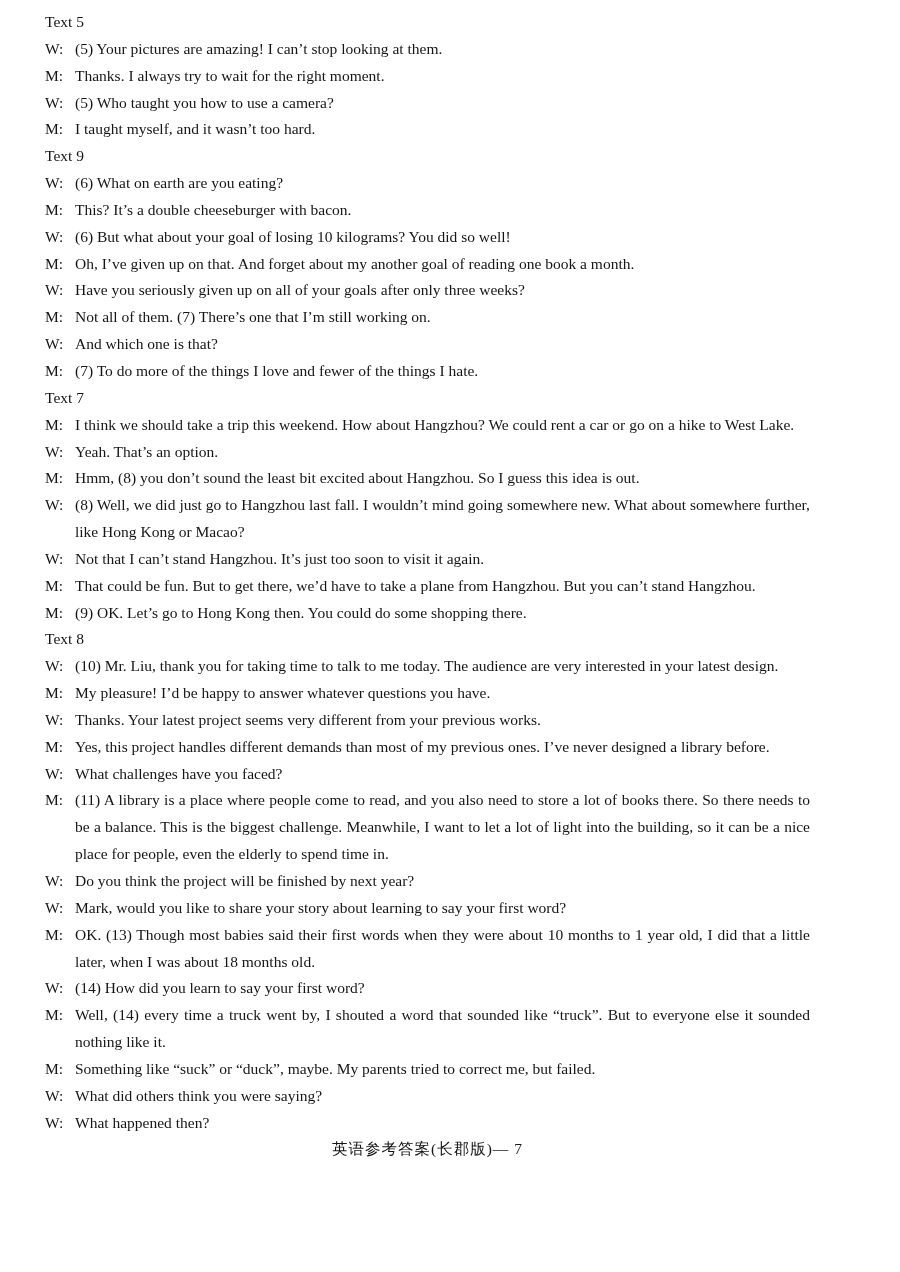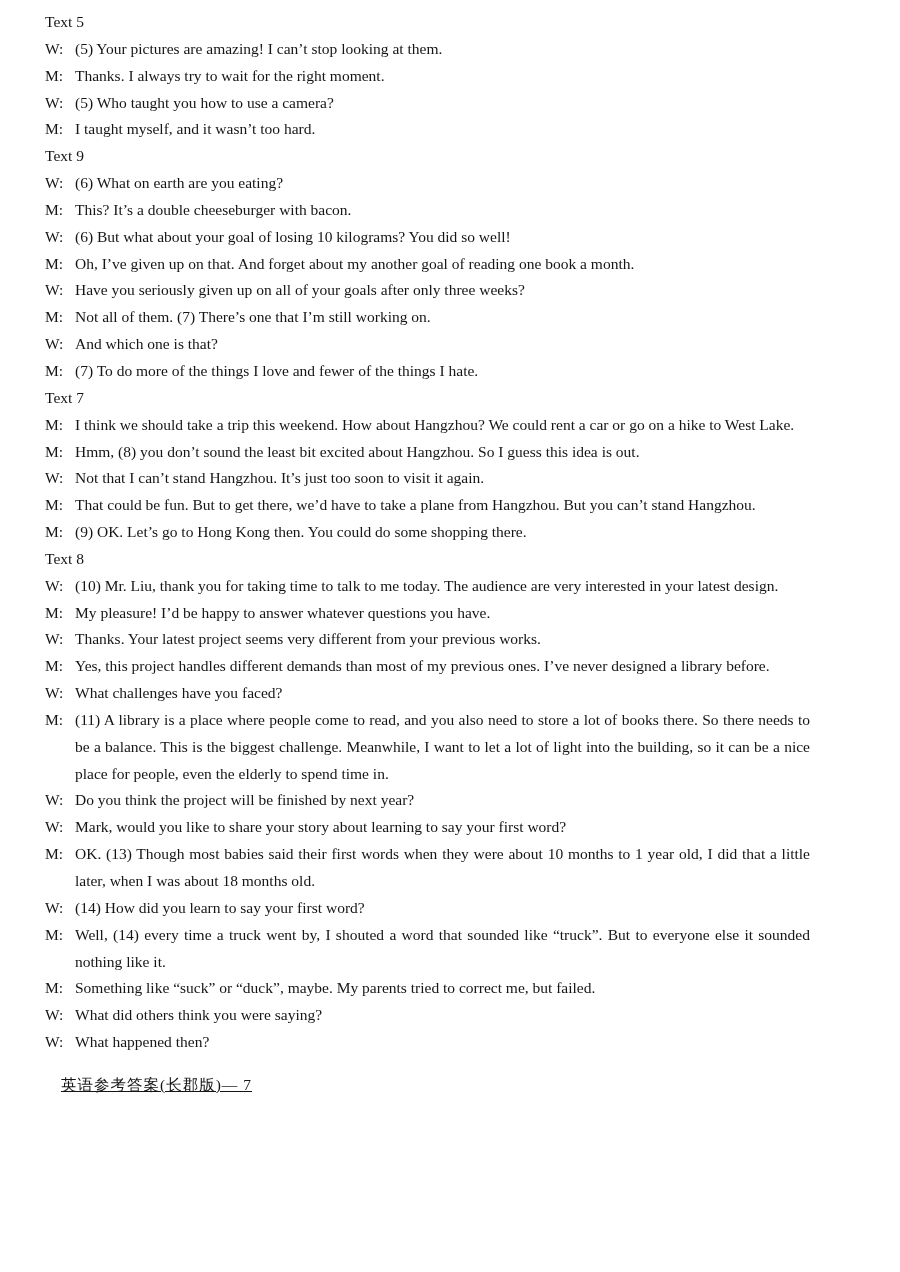--- a/index.html
+++ b/index.html
@@ -34,25 +34,24 @@
     padding-left: 30px;
     text-indent: -30px;
     text-align: justify;
   }
   .speaker {
     display: inline-block;
     width: 30px;
     text-indent: 0;
   }
   .footer {
-    margin: 16px;
+    margin: 0;
     line-height: 26.85px;
-    text-align: left;
+    text-align: center;
     letter-spacing: 1px;
-    text-decoration: underline;
   }
 </style>
 </head>
 <body>
 
 <div class="page">
   <div class="content">
       <p class="section-label">Text 5</p>
       <p class="line"><span class="speaker">W:</span><span>(5) Your pictures are amazing! I can’t stop looking at them.</span></p>
       <p class="line"><span class="speaker">M:</span><span>Thanks. I always try to wait for the right moment.</span></p>
@@ -62,21 +61,23 @@
       <p class="line"><span class="speaker">W:</span><span>(6) What on earth are you eating?</span></p>
       <p class="line"><span class="speaker">M:</span><span>This? It’s a double cheeseburger with bacon.</span></p>
       <p class="line"><span class="speaker">W:</span><span>(6) But what about your goal of losing 10 kilograms? You did so well!</span></p>
       <p class="line"><span class="speaker">M:</span><span>Oh, I’ve given up on that. And forget about my another goal of reading one book a month.</span></p>
       <p class="line"><span class="speaker">W:</span><span>Have you seriously given up on all of your goals after only three weeks?</span></p>
       <p class="line"><span class="speaker">M:</span><span>Not all of them. (7) There’s one that I’m still working on.</span></p>
       <p class="line"><span class="speaker">W:</span><span>And which one is that?</span></p>
       <p class="line"><span class="speaker">M:</span><span>(7) To do more of the things I love and fewer of the things I hate.</span></p>
       <p class="section-label">Text 7</p>
       <p class="line"><span class="speaker">M:</span><span>I think we should take a trip this weekend. How about Hangzhou? We could rent a car or go on a hike to West Lake.</span></p>
+      <p class="line"><span class="speaker">W:</span><span>Yeah. That’s an option.</span></p>
       <p class="line"><span class="speaker">M:</span><span>Hmm, (8) you don’t sound the least bit excited about Hangzhou. So I guess this idea is out.</span></p>
+      <p class="line"><span class="speaker">W:</span><span>(8) Well, we did just go to Hangzhou last fall. I wouldn’t mind going somewhere new. What about somewhere further, like Hong Kong or Macao?</span></p>
       <p class="line"><span class="speaker">W:</span><span>Not that I can’t stand Hangzhou. It’s just too soon to visit it again.</span></p>
       <p class="line"><span class="speaker">M:</span><span>That could be fun. But to get there, we’d have to take a plane from Hangzhou. But you can’t stand Hangzhou.</span></p>
       <p class="line"><span class="speaker">M:</span><span>(9) OK. Let’s go to Hong Kong then. You could do some shopping there.</span></p>
       <p class="section-label">Text 8</p>
       <p class="line"><span class="speaker">W:</span><span>(10) Mr. Liu, thank you for taking time to talk to me today. The audience are very interested in your latest design.</span></p>
       <p class="line"><span class="speaker">M:</span><span>My pleasure! I’d be happy to answer whatever questions you have.</span></p>
       <p class="line"><span class="speaker">W:</span><span>Thanks. Your latest project seems very different from your previous works.</span></p>
       <p class="line"><span class="speaker">M:</span><span>Yes, this project handles different demands than most of my previous ones. I’ve never designed a library before.</span></p>
       <p class="line"><span class="speaker">W:</span><span>What challenges have you faced?</span></p>
       <p class="line"><span class="speaker">M:</span><span>(11) A library is a place where people come to read, and you also need to store a lot of books there. So there needs to be a balance. This is the biggest challenge. Meanwhile, I want to let a lot of light into the building, so it can be a nice place for people, even the elderly to spend time in.</span></p>

